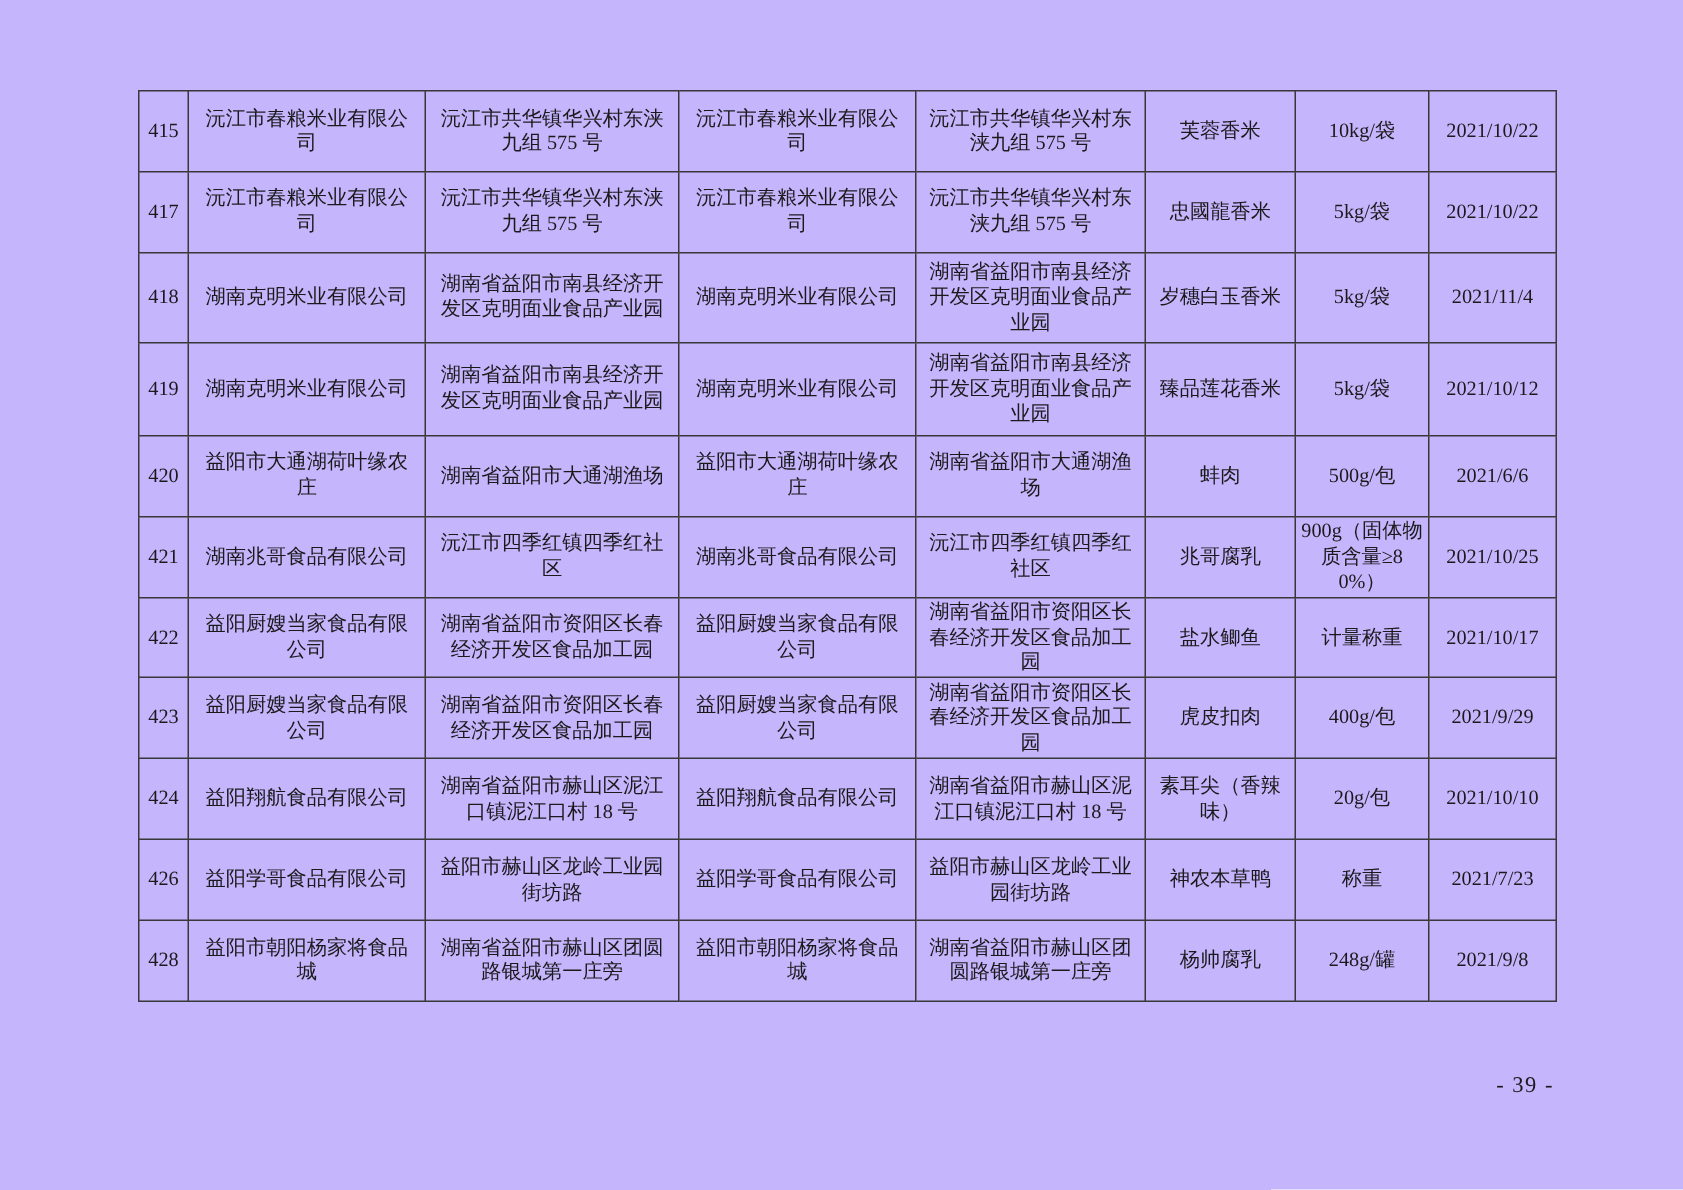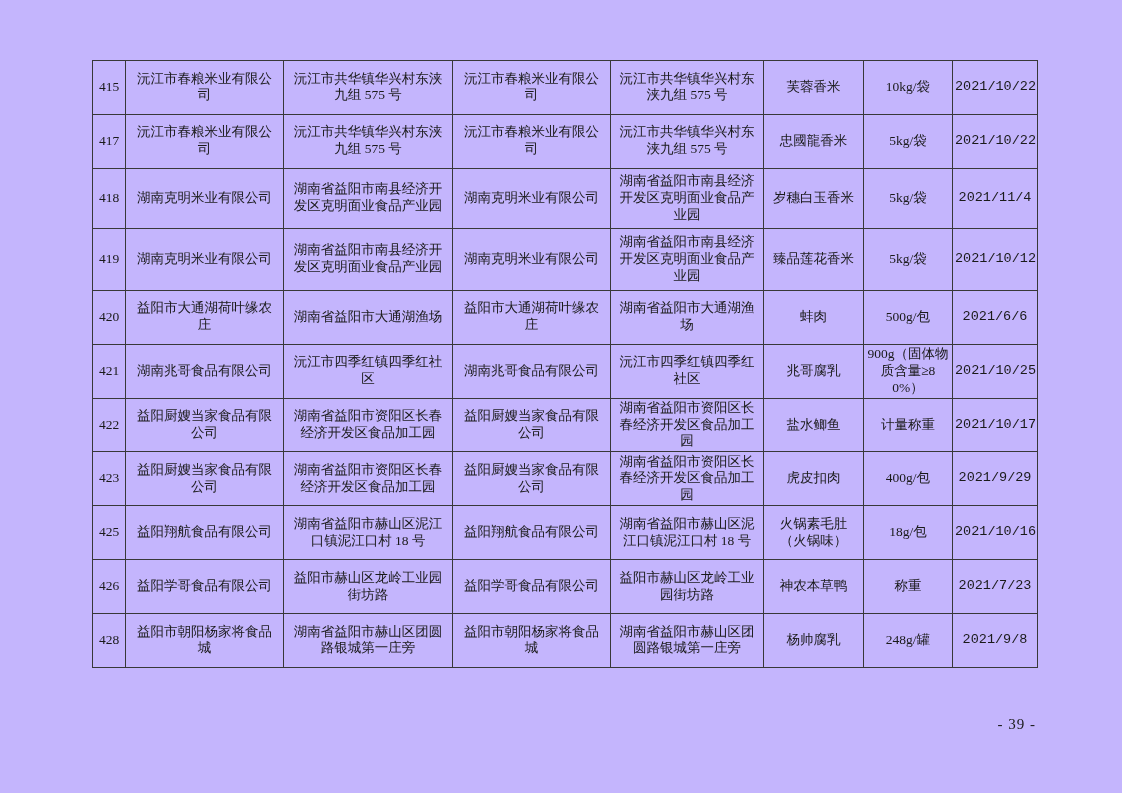--- a/index.html
+++ b/index.html
@@ -39,21 +39,20 @@
   }
   table.products-table td.col-product {
     padding: 1px 4px;
   }
   table.products-table td.col-spec {
     padding: 1px 2px;
   }
   table.products-table td.col-date {
     padding: 18px 2px;
     white-space: nowrap;
-    font-family: Liberation Mono, monospace;
   }
   .page-number {
     position: absolute;
     top: 716px;
     right: 86px;
     font-size: 15px;
     letter-spacing: 1px;
     color: #1a1a1a;
   }
 </style>
@@ -148,28 +147,28 @@
           <td class="col-no">423</td>
           <td class="col-producer">益阳厨嫂当家食品有限公司</td>
           <td class="col-producer-address">湖南省益阳市资阳区长春经济开发区食品加工园</td>
           <td class="col-sampled-unit">益阳厨嫂当家食品有限公司</td>
           <td class="col-sampled-unit-address">湖南省益阳市资阳区长春经济开发区食品加工园</td>
           <td class="col-product">虎皮扣肉</td>
           <td class="col-spec">400g/包</td>
           <td class="col-date">2021/9/29</td>
         </tr>
         <tr style="height: 45px;">
-          <td class="col-no">425</td>
+          <td class="col-no">424</td>
           <td class="col-producer">益阳翔航食品有限公司</td>
           <td class="col-producer-address">湖南省益阳市赫山区泥江口镇泥江口村 18 号</td>
           <td class="col-sampled-unit">益阳翔航食品有限公司</td>
           <td class="col-sampled-unit-address">湖南省益阳市赫山区泥江口镇泥江口村 18 号</td>
-          <td class="col-product">火锅素毛肚（火锅味）</td>
-          <td class="col-spec">18g/包</td>
-          <td class="col-date">2021/10/16</td>
+          <td class="col-product">素耳尖（香辣味）</td>
+          <td class="col-spec">20g/包</td>
+          <td class="col-date">2021/10/10</td>
         </tr>
         <tr style="height: 37px;">
           <td class="col-no">426</td>
           <td class="col-producer">益阳学哥食品有限公司</td>
           <td class="col-producer-address">益阳市赫山区龙岭工业园街坊路</td>
           <td class="col-sampled-unit">益阳学哥食品有限公司</td>
           <td class="col-sampled-unit-address">益阳市赫山区龙岭工业园街坊路</td>
           <td class="col-product">神农本草鸭</td>
           <td class="col-spec">称重</td>
           <td class="col-date">2021/7/23</td>

